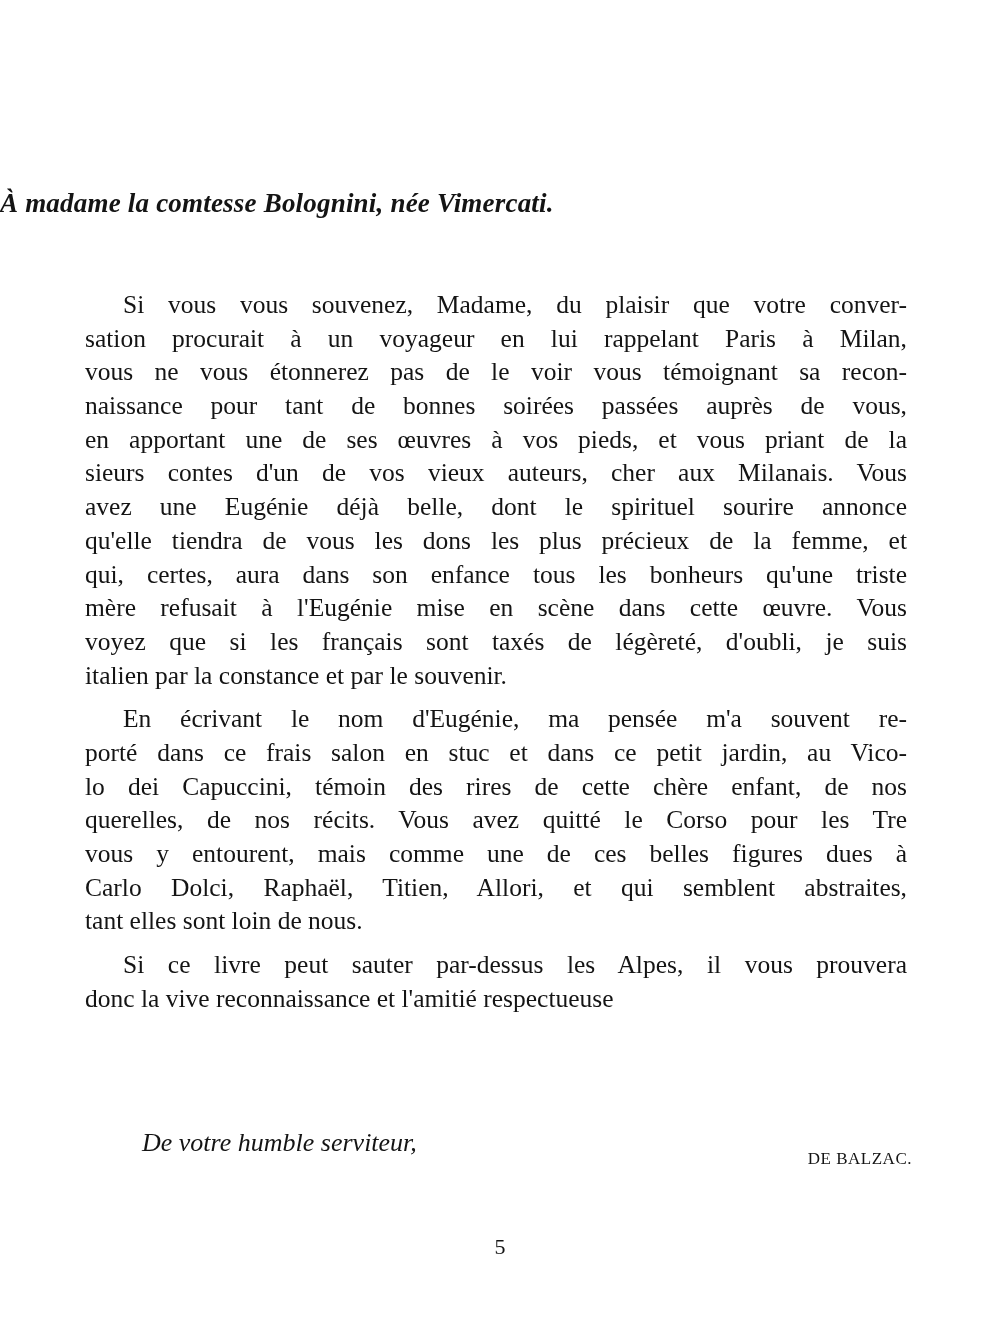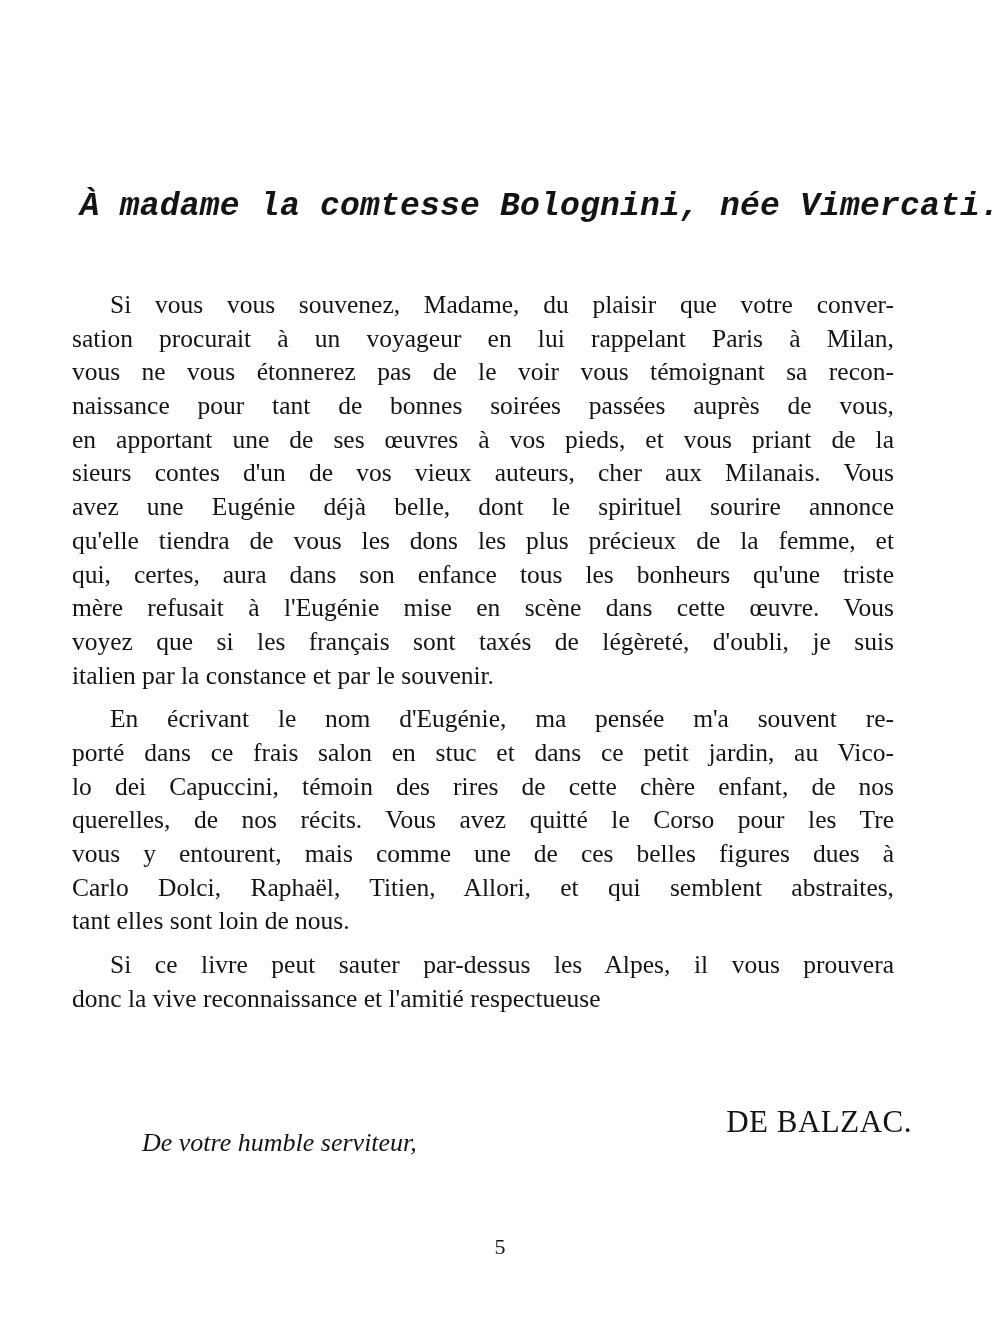--- a/index.html
+++ b/index.html
@@ -18,30 +18,29 @@
     .page {
       position: absolute;
       left: 0; top: 0;
       width: 1000px; height: 1333px;
     }
     .dedication {
       position: absolute;
       top: 188px;
       left: 0;
       width: 1000px;
-      text-align: right;
+      text-align: left;
       font-style: italic;
       font-weight: bold;
-      font-size: 33px;
+      font-size: 27px;
       letter-spacing: 0.2px;
-      font-family: Liberation Mono, monospace;
     }
     .body-text {
       position: absolute;
-      left: 72px;
+      left: 85px;
       top: 288px;
       width: 822px;
       font-size: 25.5px;
       line-height: 33.7px;
     }
     .line {
       display: block;
       white-space: nowrap;
       text-align: justify;
       text-align-last: justify;
@@ -53,22 +52,22 @@
     .closing {
       position: absolute;
       left: 142px;
       top: 1128px;
       font-size: 26px;
       font-style: italic;
     }
     .signature {
       position: absolute;
       right: 88px;
-      top: 1104px;
-      font-size: 31px;
+      top: 1149px;
+      font-size: 17px;
       letter-spacing: 0.5px;
       text-align: right;
     }
     .page-number {
       position: absolute;
       top: 1234px;
       left: 0;
       width: 1000px;
       text-align: center;
       font-size: 22px;

